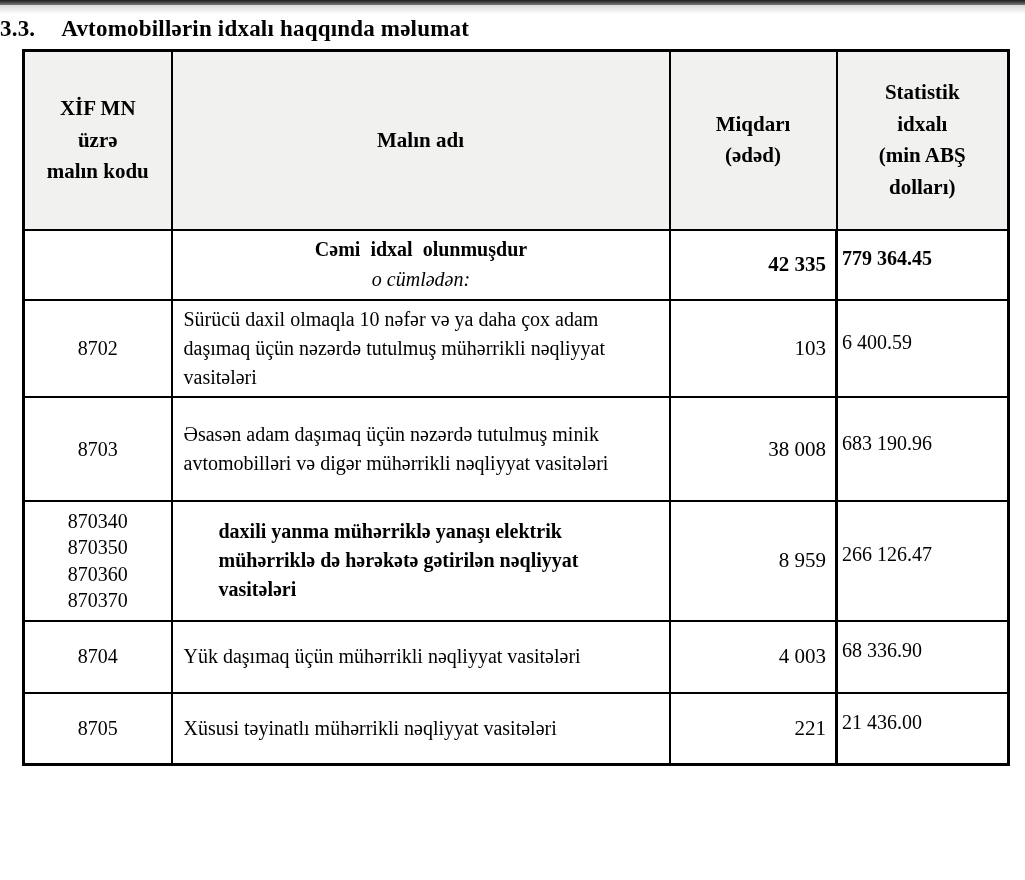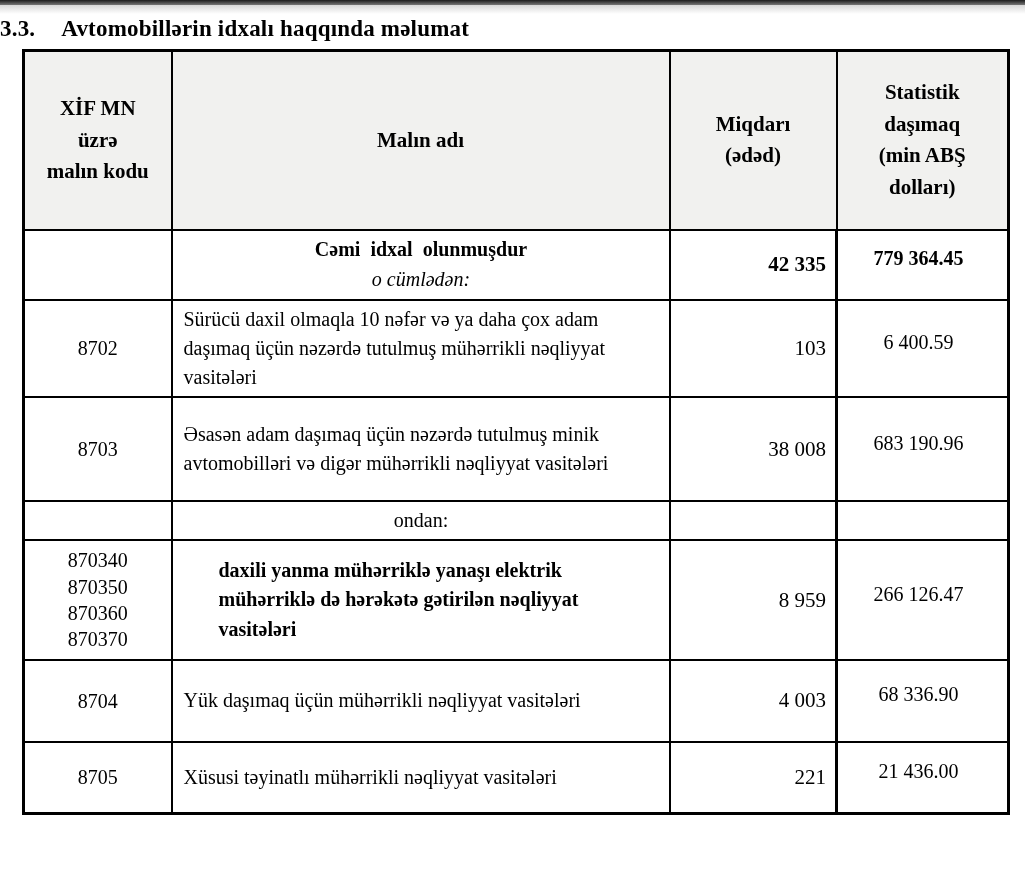--- a/index.html
+++ b/index.html
@@ -65,21 +65,21 @@
     margin-top:44px;
   }
   td.cell-name.center{text-align:center;}
   td.cell-name.indent{padding-left:46px;font-weight:bold;}
   td.cell-qty{
     text-align:right;
     font-size:21px;
     padding:2px 9px 2px 4px;
   }
   td.cell-val{
-    text-align:center;
+    text-align:left;
     font-size:20px;
     padding:2px 12px 14px 4px;
     border-left-width:3px;
   }
   .bold{font-weight:bold;}
   .italic{font-style:italic;}
   .total-name{font-weight:bold;word-spacing:5px;}
 </style>
 </head>
 <body>
@@ -100,21 +100,21 @@
   </colgroup>
   <thead>
     <tr style="height:179px">
       <th>XİF MN
 üzrə
 malın kodu</th>
       <th>Malın adı</th>
       <th>Miqdarı
 (ədəd)</th>
       <th>Statistik
-daşımaq
+idxalı
 (min ABŞ
 dolları)</th>
     </tr>
   </thead>
   <tbody>
     <tr style="height:70px">
       <td class="cell-code"></td>
       <td class="cell-name center">
         <div class="total-name">Cəmi idxal olunmuşdur</div>
         <div class="italic">o cümlədən:</div>
@@ -127,36 +127,30 @@
       <td class="cell-name">Sürücü daxil olmaqla 10 nəfər və ya daha çox adam daşımaq üçün nəzərdə tutulmuş mühərrikli nəqliyyat vasitələri</td>
       <td class="cell-qty">103</td>
       <td class="cell-val">6 400.59</td>
     </tr>
     <tr style="height:104px">
       <td class="cell-code">8703</td>
       <td class="cell-name">Əsasən adam daşımaq üçün nəzərdə tutulmuş minik avtomobilləri və digər mühərrikli nəqliyyat vasitələri</td>
       <td class="cell-qty">38 008</td>
       <td class="cell-val">683 190.96</td>
     </tr>
-    <tr style="height:34px">
-      <td class="cell-code"></td>
-      <td class="cell-name center">ondan:</td>
-      <td class="cell-qty"></td>
-      <td class="cell-val"></td>
-    </tr>
     <tr style="height:110px">
       <td class="cell-code">870340
 870350
 870360
 870370</td>
       <td class="cell-name indent">daxili yanma mühərriklə yanaşı elektrik mühərriklə də hərəkətə gətirilən nəqliyyat vasitələri</td>
       <td class="cell-qty">8 959</td>
       <td class="cell-val">266 126.47</td>
     </tr>
-    <tr style="height:82px">
+    <tr style="height:72px">
       <td class="cell-code">8704</td>
       <td class="cell-name">Yük daşımaq üçün mühərrikli nəqliyyat vasitələri</td>
       <td class="cell-qty">4 003</td>
       <td class="cell-val">68 336.90</td>
     </tr>
     <tr style="height:72px">
       <td class="cell-code">8705</td>
       <td class="cell-name">Xüsusi təyinatlı mühərrikli nəqliyyat vasitələri</td>
       <td class="cell-qty">221</td>
       <td class="cell-val">21 436.00</td>

